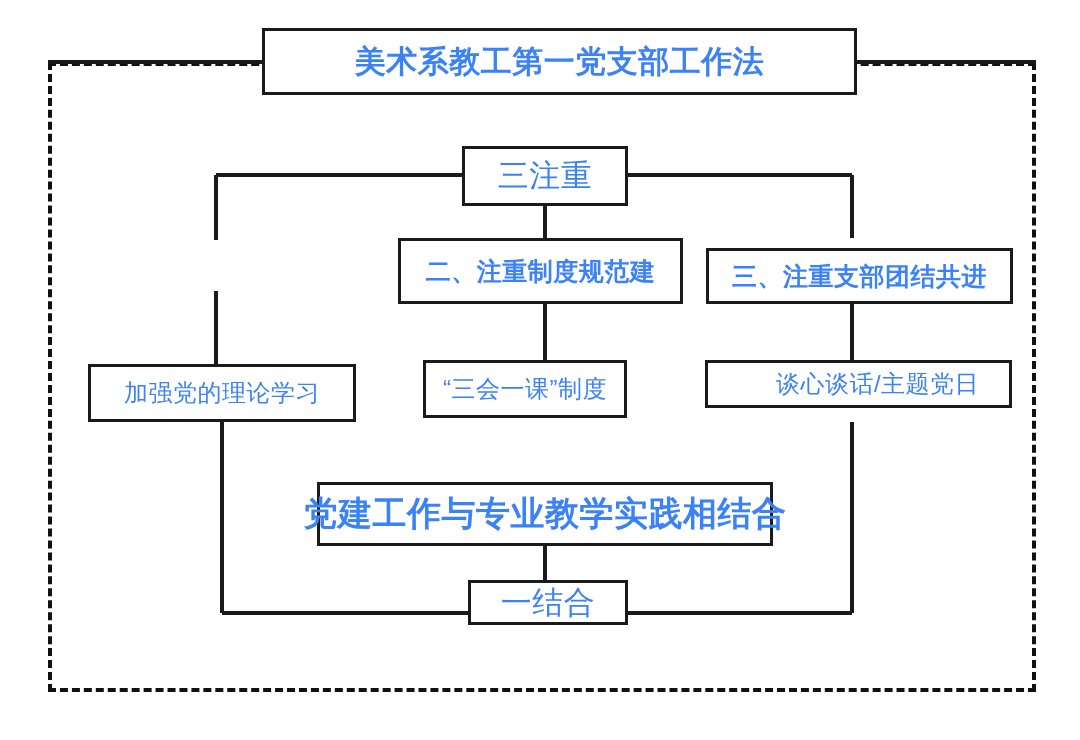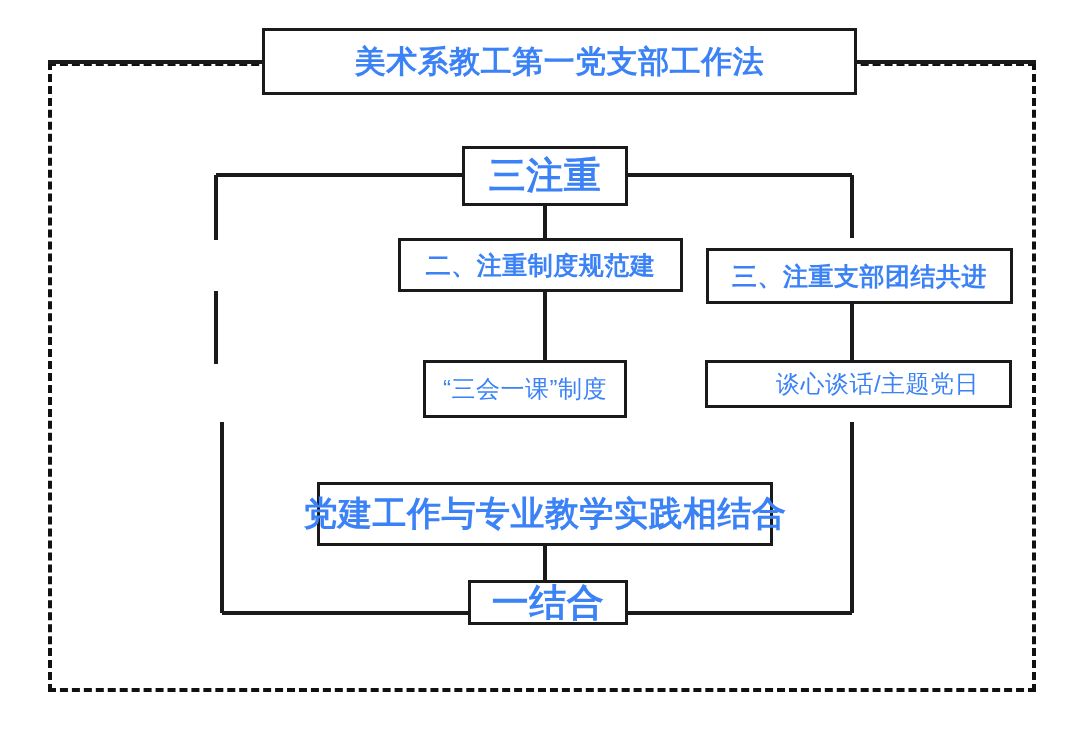--- a/index.html
+++ b/index.html
@@ -36,22 +36,22 @@
     justify-content: center;
     color: #3b82f6;
     letter-spacing: 0.5px;
     white-space: nowrap;
   }
   .node-title {
     font-size: 31px;
     font-weight: bold;
   }
   .node-hub {
-    font-size: 37px;
-    font-weight: bold;
+    font-size: 31px;
+    font-weight: normal;
   }
   .node-pillar {
     font-size: 25px;
     font-weight: bold;
   }
   .node-leaf {
     font-size: 24px;
     font-weight: normal;
   }
   .node-wide {
@@ -106,28 +106,31 @@
 
   <div class="node-box node-title" style="left:262px; top:28px; width:595px; height:67px;">
     <span>美术系教工第一党支部工作法</span>
   </div>
 
   <div class="node-box node-hub" style="left:462px; top:146px; width:166px; height:60px;">
     <span>三注重</span>
   </div>
 
 
-  <div class="node-box node-pillar" style="left:398px; top:238px; width:285px; height:54px;">
+  <div class="node-box node-pillar" style="left:398px; top:238px; width:285px; height:66px;">
     <span>二、注重制度规范建</span>
   </div>
 
   <div class="node-box node-pillar" style="left:706px; top:248px; width:307px; height:56px;">
     <span>三、注重支部团结共进</span>
   </div>
 
+  <div class="node-box node-leaf" style="left:88px; top:364px; width:268px; height:58px;">
+    <span>加强党的理论学习</span>
+  </div>
 
   <div class="node-box node-leaf" style="left:423px; top:360px; width:204px; height:58px;">
     <span>“三会一课”制度</span>
   </div>
 
   <div class="node-box node-leaf" style="left:705px; top:360px; width:307px; height:48px;padding-left:38px;">
     <span>谈心谈话/主题党日</span>
   </div>
 
   <div class="node-box node-wide" style="left:317px; top:482px; width:456px; height:64px;">

